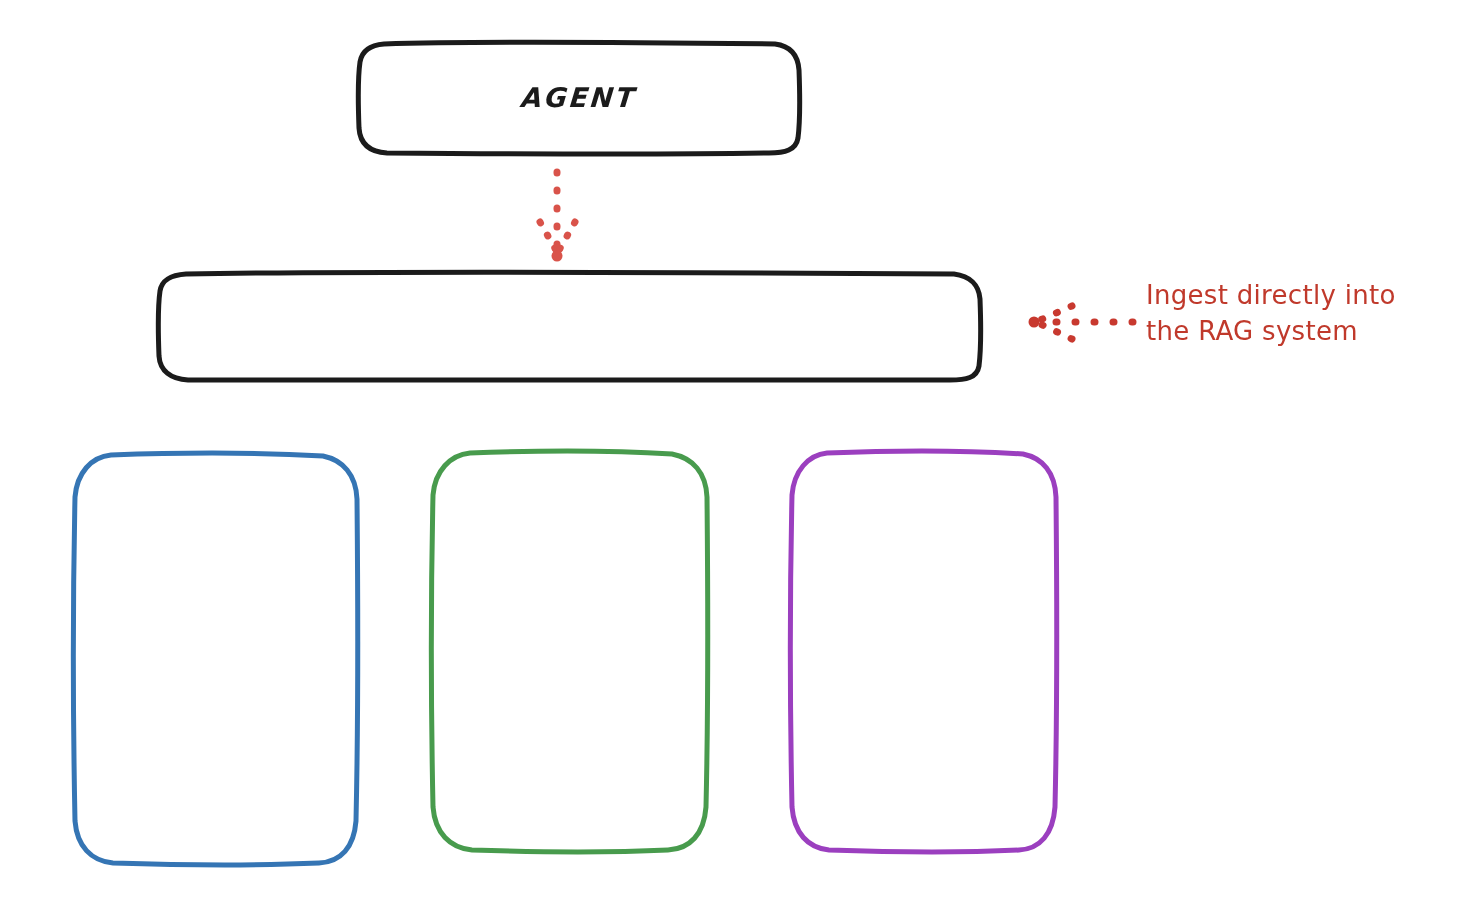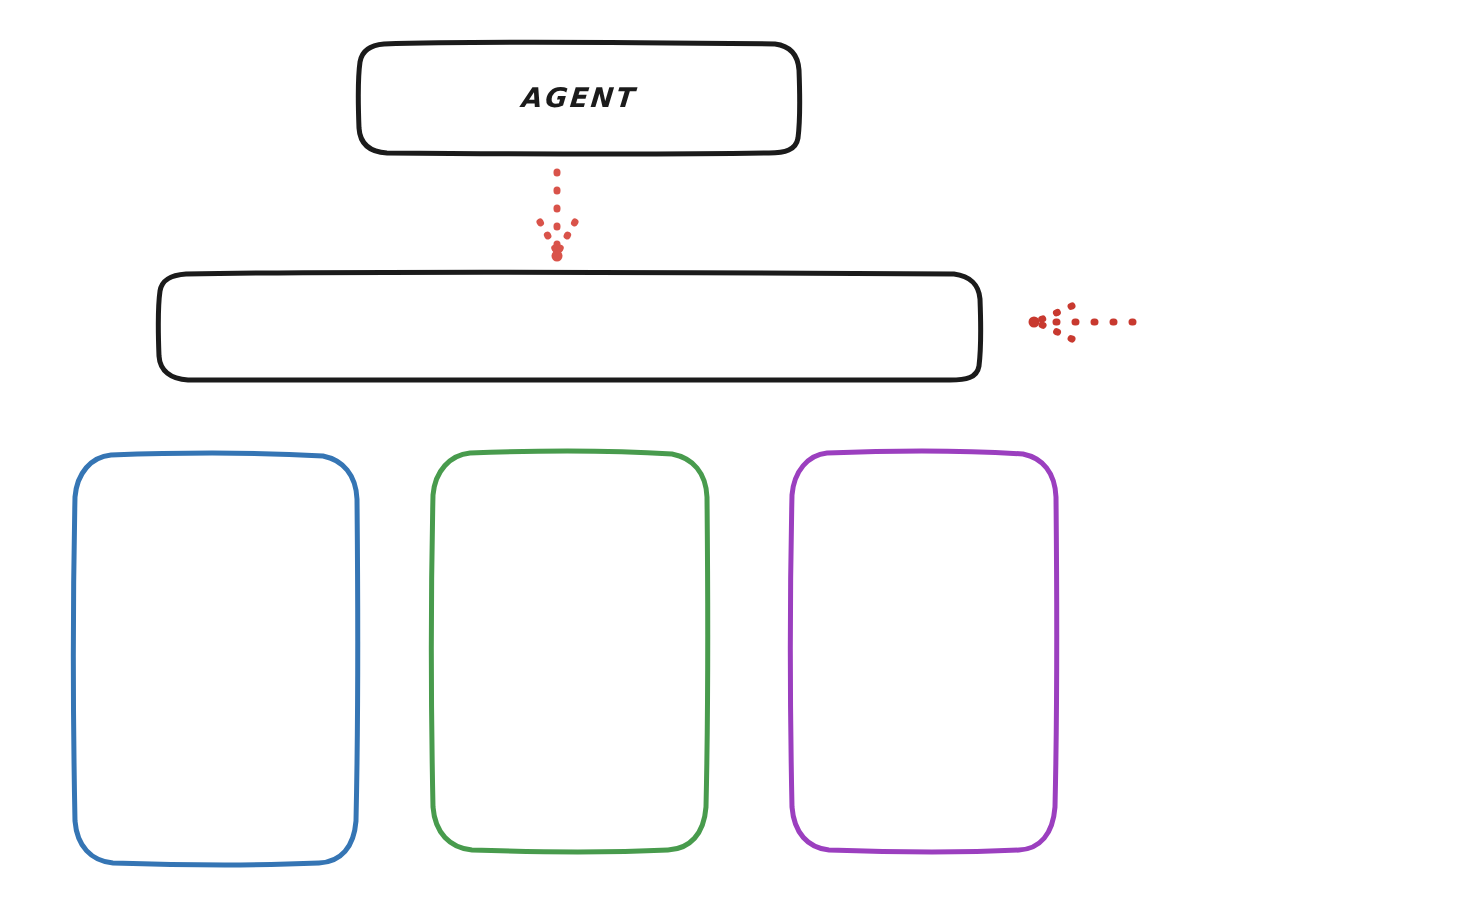--- a/index.html
+++ b/index.html
@@ -196,14 +196,16 @@
     </g>
 
     <g>
       <path d="M1133 322 L1038 322" stroke="#c8392f" stroke-width="7" fill="none" stroke-linecap="round" stroke-dasharray="1 18"></path>
       <path d="M1072 306 L1038 321" stroke="#c8392f" stroke-width="7" fill="none" stroke-linecap="round" stroke-dasharray="1 15"></path>
       <path d="M1072 339 L1038 323" stroke="#c8392f" stroke-width="7" fill="none" stroke-linecap="round" stroke-dasharray="1 15"></path>
       <circle cx="1034" cy="322" r="5.5" fill="#c8392f"></circle>
     </g>
   </svg>
 
+  <div id="ingest-annotation">Ingest directly into
+the RAG system</div>
 
 </div>
 
 </body></html>

